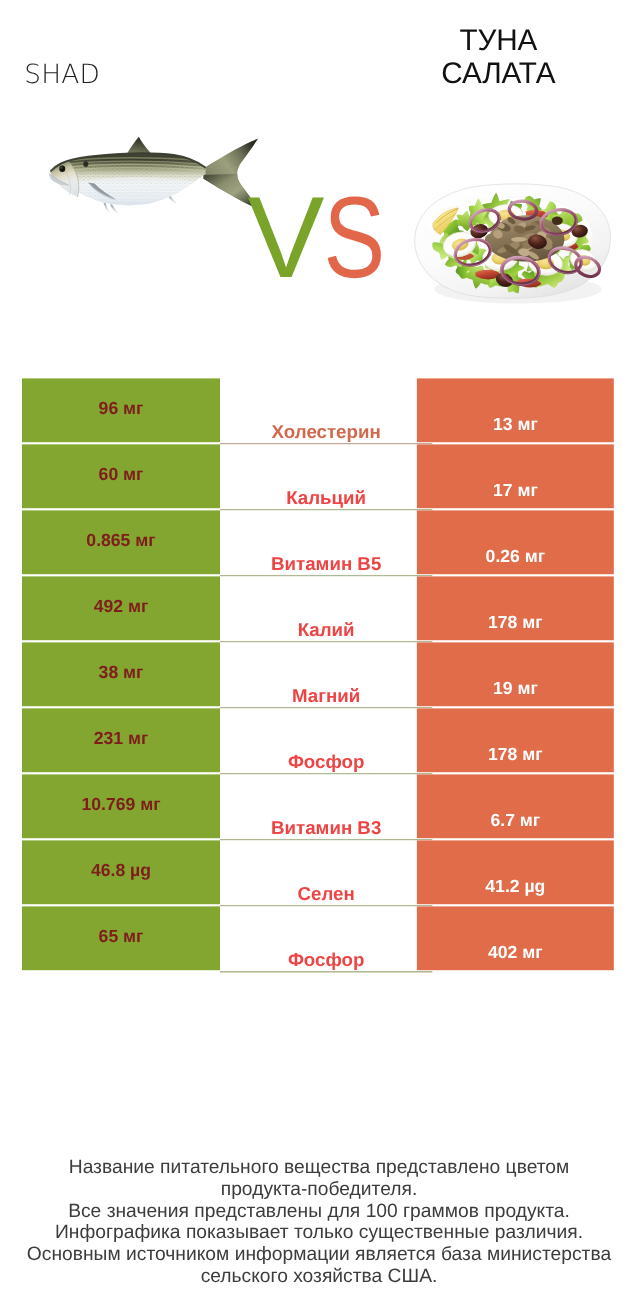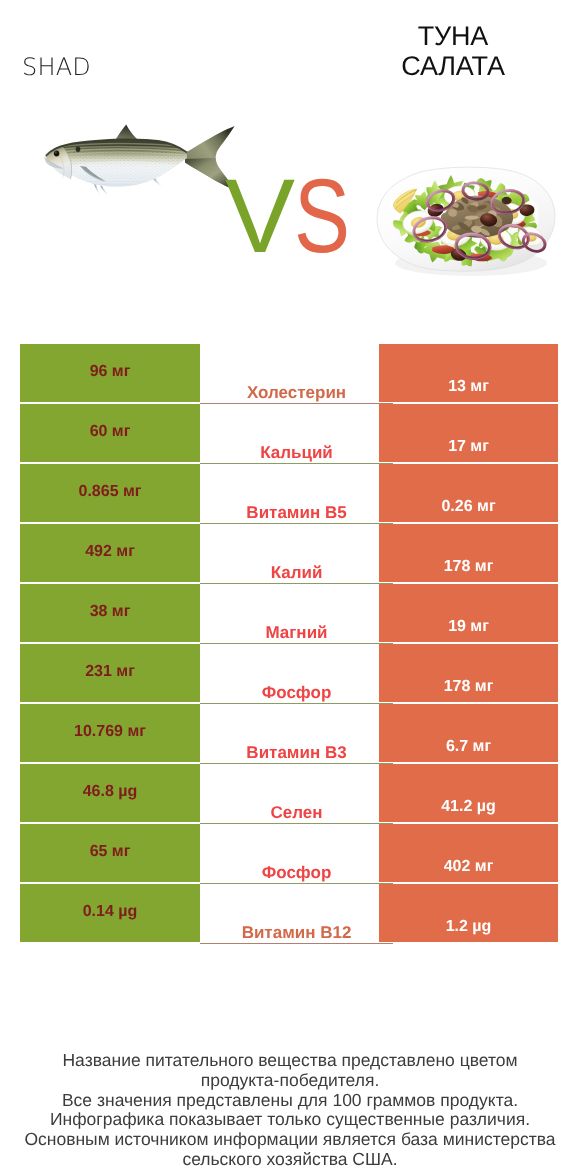--- a/index.html
+++ b/index.html
@@ -463,31 +463,20 @@
         <div class="cell c-l">
           <span>65 мг</span>
         </div>
         <div class="cell c-m win-l">
           <span>Фосфор</span>
         </div>
         <div class="cell c-r">
           <span>402 мг</span>
         </div>
       </div>
-      <div class="row">
-        <div class="cell c-l">
-          <span>0.14 µg</span>
-        </div>
-        <div class="cell c-m win-r">
-          <span>Витамин B12</span>
-        </div>
-        <div class="cell c-r">
-          <span>1.2 µg</span>
-        </div>
-      </div>
     </div>
 
   <div class="foot" id="foot">
       <div>Название питательного вещества представлено цветом</div>
       <div>продукта-победителя.</div>
       <div>Все значения представлены для 100 граммов продукта.</div>
       <div>Инфографика показывает только существенные различия.</div>
       <div>Основным источником информации является база министерства</div>
       <div>сельского хозяйства США.</div>
     </div>

